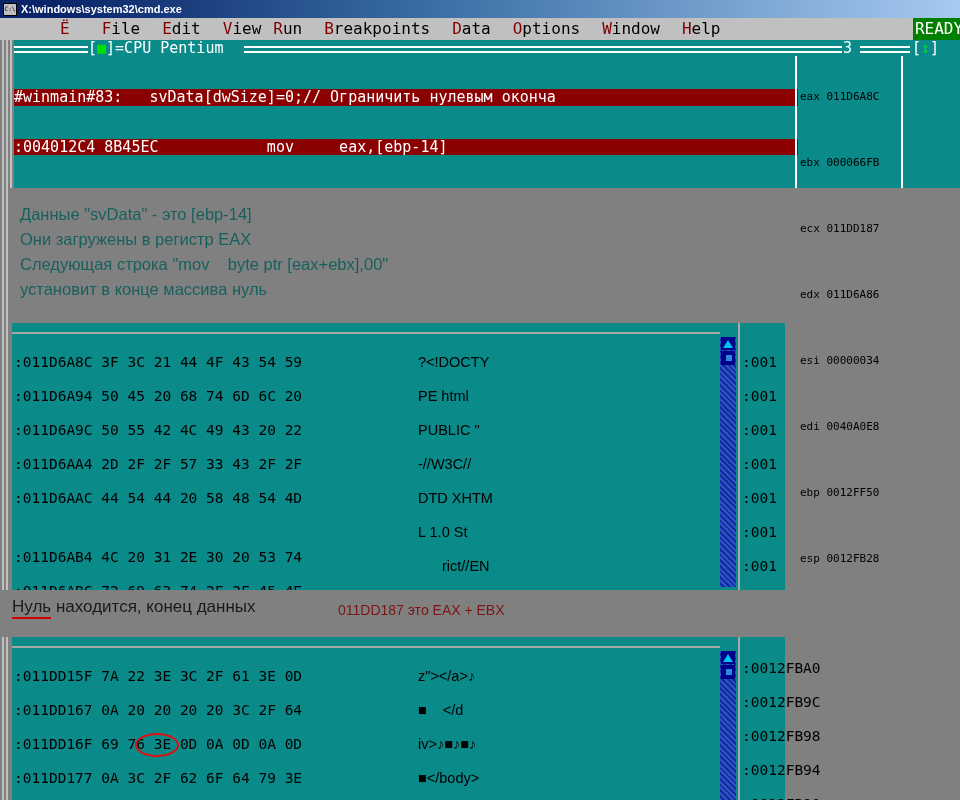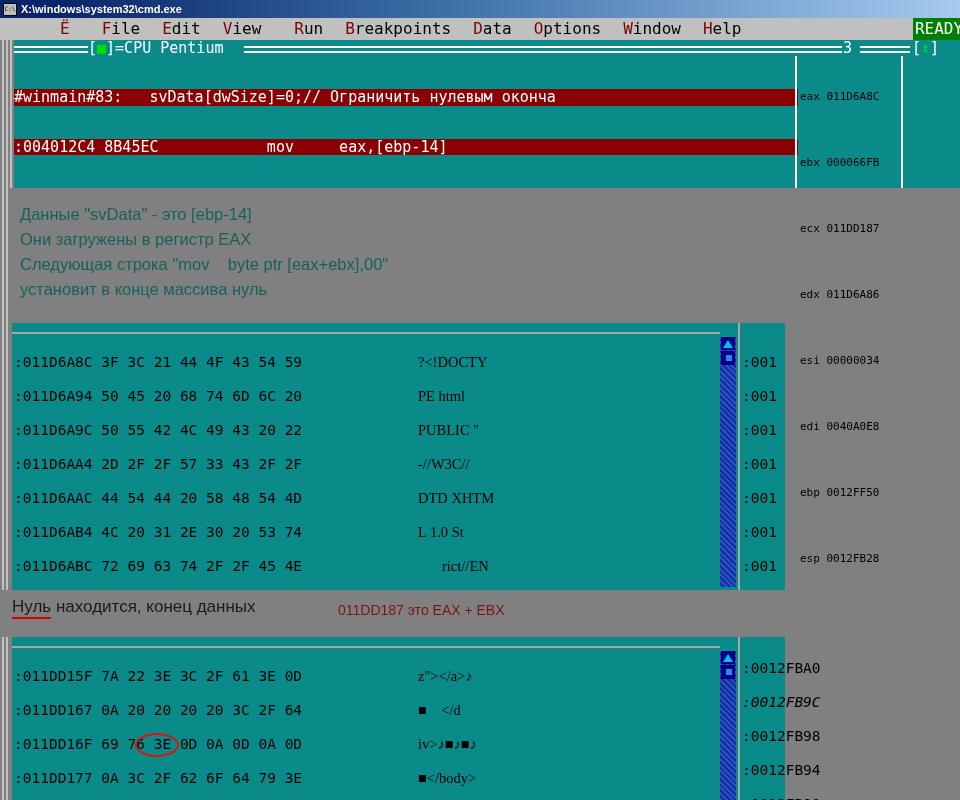--- a/index.html
+++ b/index.html
@@ -102,21 +102,21 @@
   
   .dumpwin{position:absolute;background:#0b8a8a;}
   .dump-lframe{position:absolute;left:0;top:0;width:12px;background:#808080;}
   .dump-lframe i{position:absolute;top:0;width:2px;background:#c0c0c0;}
   .dumptop{position:absolute;left:12px;height:9px;background:#0b8a8a;border-bottom:2px solid #a8a8a8;}
   .hexlines{
     position:absolute;font-family:"DejaVu Sans Mono",monospace;
     font-size:14.5px;line-height:17px;color:#000;white-space:pre;overflow:hidden;
   }
   .asciilines{
-    position:absolute;font-family:Liberation Serif, serif;
+    position:absolute;font-family:Liberation Sans, sans-serif;
     font-size:14.5px;line-height:17px;color:#000;white-space:pre;overflow:hidden;
   }
   .stacklines{
     position:absolute;font-family:"DejaVu Sans Mono",monospace;
     font-size:14.5px;line-height:17px;color:#000;white-space:pre;overflow:hidden;
   }
   .sbar{position:absolute;width:16px;background:#1c3fb0;
         background-image:repeating-linear-gradient(45deg,#2a4fd0 0 2px,#123090 2px 4px);}
   .sbar .thumb{position:absolute;left:1px;width:14px;background:#00008b;}
   .sbar .arrow{position:absolute;left:1px;width:14px;height:13px;background:#00008b;
@@ -138,21 +138,21 @@
   <div class="titlebar">
     <div class="tico">C:\</div>
     <div class="ttxt">X:\windows\system32\cmd.exe</div>
   </div>
 
   <div class="menubar">
     <span class="mi" style="margin-left:60px"><span class="hk">Ё</span><span></span></span>
     <span class="mi" style="margin-left:32px"><span class="hk">F</span><span>ile</span></span>
     <span class="mi" style="margin-left:22px"><span class="hk">E</span><span>dit</span></span>
     <span class="mi" style="margin-left:22px"><span class="hk">V</span><span>iew</span></span>
-    <span class="mi" style="margin-left:33px"><span class="hk">R</span><span>un</span></span>
+    <span class="mi" style="margin-left:12px"><span class="hk">R</span><span>un</span></span>
     <span class="mi" style="margin-left:22px"><span class="hk">B</span><span>reakpoints</span></span>
     <span class="mi" style="margin-left:22px"><span class="hk">D</span><span>ata</span></span>
     <span class="mi" style="margin-left:22px"><span class="hk">O</span><span>ptions</span></span>
     <span class="mi" style="margin-left:22px"><span class="hk">W</span><span>indow</span></span>
     <span class="mi" style="margin-left:22px"><span class="hk">H</span><span>elp</span></span>
   </div>
   <div class="ready">READY...</div>
 
   <div class="cpuwin">
     <div class="cpu-lframe">
@@ -226,21 +226,21 @@
     </div>
     <div class="dumptop" style="top:0;width:708px;"></div>
     <div class="hdrline" style="left:12px;top:9px;width:708px;"></div>
 
     <div class="hexlines" style="left:14px;top:14px;width:400px;height:253px;">
 <span style="display: block;"><span>:011D6A8C</span> <span>3F 3C 21 44 4F 43 54 59</span></span>
 <span style="display: block;"><span>:011D6A94</span> <span>50 45 20 68 74 6D 6C 20</span></span>
 <span style="display: block;"><span>:011D6A9C</span> <span>50 55 42 4C 49 43 20 22</span></span>
 <span style="display: block;"><span>:011D6AA4</span> <span>2D 2F 2F 57 33 43 2F 2F</span></span>
 <span style="display: block;"><span>:011D6AAC</span> <span>44 54 44 20 58 48 54 4D</span></span>
-<span style="display: block;"><span>:011D6AB4</span> <span>4C 20 31 2E 30 20 53 74</span></span>
+<span style="display: block; margin-top: 25px;"><span>:011D6AB4</span> <span>4C 20 31 2E 30 20 53 74</span></span>
 <span style="display: block;"><span>:011D6ABC</span> <span>72 69 63 74 2F 2F 45 4E</span></span>
 
 
 
 
 
 
 
 
     </div>
@@ -352,21 +352,21 @@
           </svg>
       </div>
       <div class="thumb" style="top:14px;height:14px;">
         <div class="dot" style="top:4px"></div>
       </div>
     </div>
 
     <div class="stack-sep" style="left:738px;top:0;height:163px;"></div>
     <div class="stacklines" style="left:742px;top:6px;width:90px;height:157px;">
 <span style="display: block;">:0012FBA0</span>
-<span style="display: block; font-style: italic;">:0012FB9C</span>
+<span style="display: block;">:0012FB9C</span>
 <span style="display: block;">:0012FB98</span>
 <span style="display: block;">:0012FB94</span>
 <span style="display: block;">:0012FB90</span>
 
 
 
 
 
     </div>
   </div>

